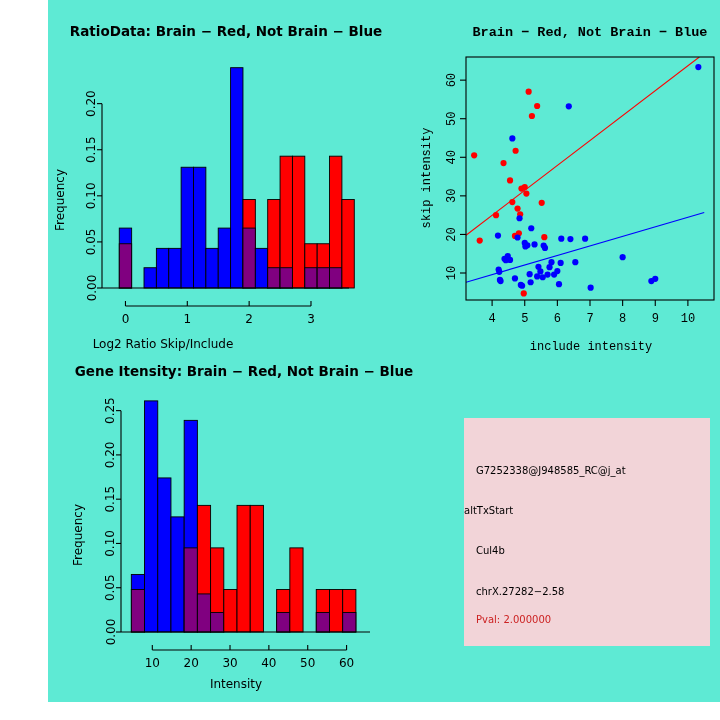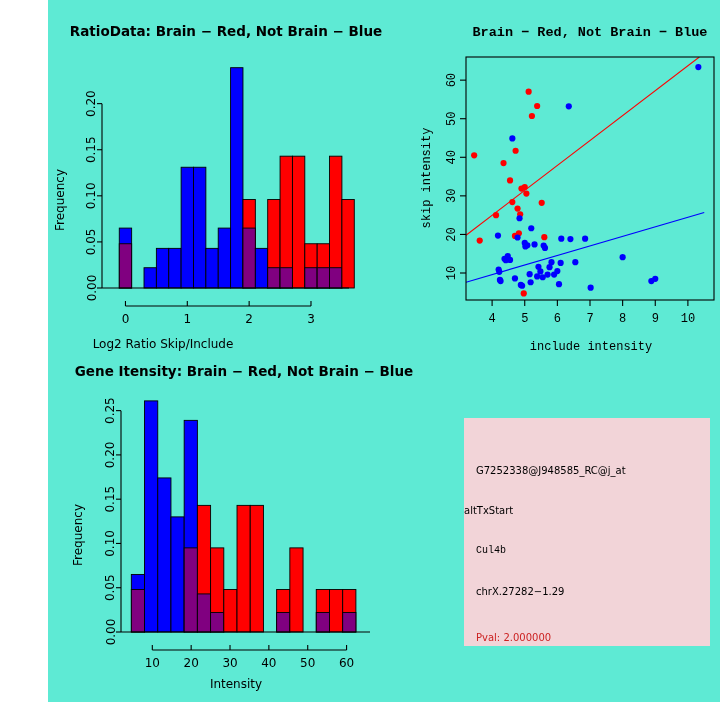--- a/index.html
+++ b/index.html
@@ -252,18 +252,18 @@
         </g>
       <text x="170" y="348" text-anchor="middle" class="axlab">Intensity</text>
       <text x="16" y="195" text-anchor="middle" class="axlab" transform="rotate(-90 16 195)">Frequency</text>
     </svg>
   </div>
 
   <div class="panel" id="panel-info">
     <div class="infobox"></div>
     <div class="infotxt" style="left:68px;top:105px;">G7252338@J948585_RC@j_at</div>
     <div class="infotxt" style="left:56px;top:145px;">altTxStart</div>
-    <div class="infotxt" style="left:68px;top:185px;font-family:Liberation Mono, monospace;">Cul4b</div>
-    <div class="infotxt" style="left:68px;top:226px;">chrX.27282−1.29</div>
-    <div class="infotxt pval" style="left:68px;top:272px;">Pval: 2.000000</div>
+    <div class="infotxt" style="left:68px;top:185px;">Cul4b</div>
+    <div class="infotxt" style="left:68px;top:226px;">chrX.27282−2.58</div>
+    <div class="infotxt pval" style="left:68px;top:254px;">Pval: 2.000000</div>
   </div>
 
 </div>
 
 </body></html>

